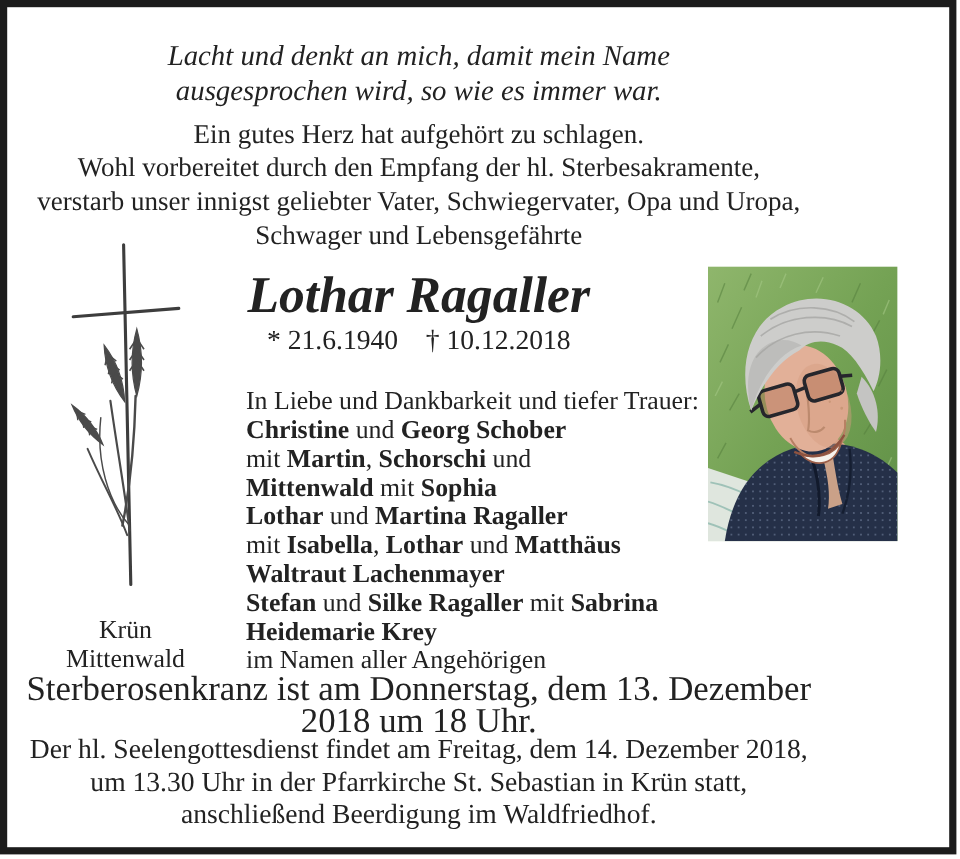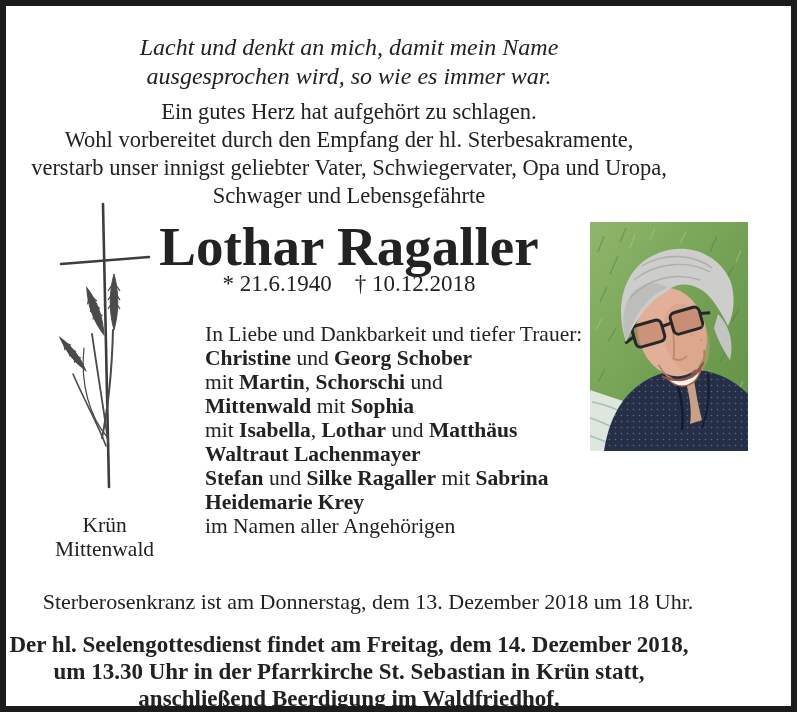--- a/index.html
+++ b/index.html
@@ -7,27 +7,27 @@
     width:800px; height:716px; position:relative; overflow:hidden;
     font-family:"Liberation Serif", serif; color:#222222;
   }
   .frame {
     position:absolute; left:0; top:0; width:797px; height:712px;
     border:6px solid #1c1c1c; box-sizing:border-box; pointer-events:none;
   }
   .centered { position:absolute; left:0; width:698px; text-align:center; }
   .epigraph { top:33px; font-style:italic; font-size:24px; line-height:28.5px; }
   .intro    { top:98px; font-size:22.5px; line-height:28px; }
-  .name     { top:223px; font-size:55px; font-weight:bold; line-height:48px; }
+  .name     { top:223px; font-size:43px; font-weight:bold; line-height:48px;font-style:italic; }
   .dates    { top:271px; font-size:23px; display:flex; justify-content:center; gap:23px; }
   .mourners { position:absolute; left:205px; top:322px; font-size:21.5px; line-height:24px; text-align:left; width:400px; }
   .bold     { font-weight:bold; }
   .places   { position:absolute; left:55px; top:514px; font-size:21.5px; line-height:23.5px; text-align:center; }
-  .rosary   { top:588px; font-size:22px; line-height:27px;padding-left:19px; }
-  .service  { top:631px; font-size:23px; line-height:27px;font-weight:bold; }
+  .rosary   { top:561px; font-size:29px; line-height:27px; }
+  .service  { top:611px; font-size:23px; line-height:27px; }
   .cross-art { position:absolute; left:40px; top:198px; }
   .photo     { position:absolute; left:590px; top:222px; width:158px; height:229px; }
 </style>
 </head>
 <body>
 
 <div class="page">
 
   <div class="frame"></div>
 
@@ -74,20 +74,21 @@
     <span>* 21.6.1940</span>
     <span>† 10.12.2018</span>
   </div>
 
   <div class="mourners">
     <div>In Liebe und Dankbarkeit und tiefer Trauer:</div>
     <div>
         <div><span class="bold">Christine</span><span> und </span><span class="bold">Georg Schober</span></div>
         <div><span>mit </span><span class="bold">Martin</span><span>, </span><span class="bold">Schorschi</span><span> und</span></div>
         <div><span class="bold">Mittenwald</span><span> mit </span><span class="bold">Sophia</span></div>
+        <div><span class="bold">Lothar</span><span> und </span><span class="bold">Martina Ragaller</span></div>
         <div><span>mit </span><span class="bold">Isabella</span><span>, </span><span class="bold">Lothar</span><span> und </span><span class="bold">Matthäus</span></div>
         <div><span class="bold">Waltraut Lachenmayer</span></div>
         <div><span class="bold">Stefan</span><span> und </span><span class="bold">Silke Ragaller</span><span> mit </span><span class="bold">Sabrina</span></div>
         <div><span class="bold">Heidemarie Krey</span></div>
       </div>
     <div>im Namen aller Angehörigen</div>
   </div>
 
   <div class="places">
     <div>Krün</div>

